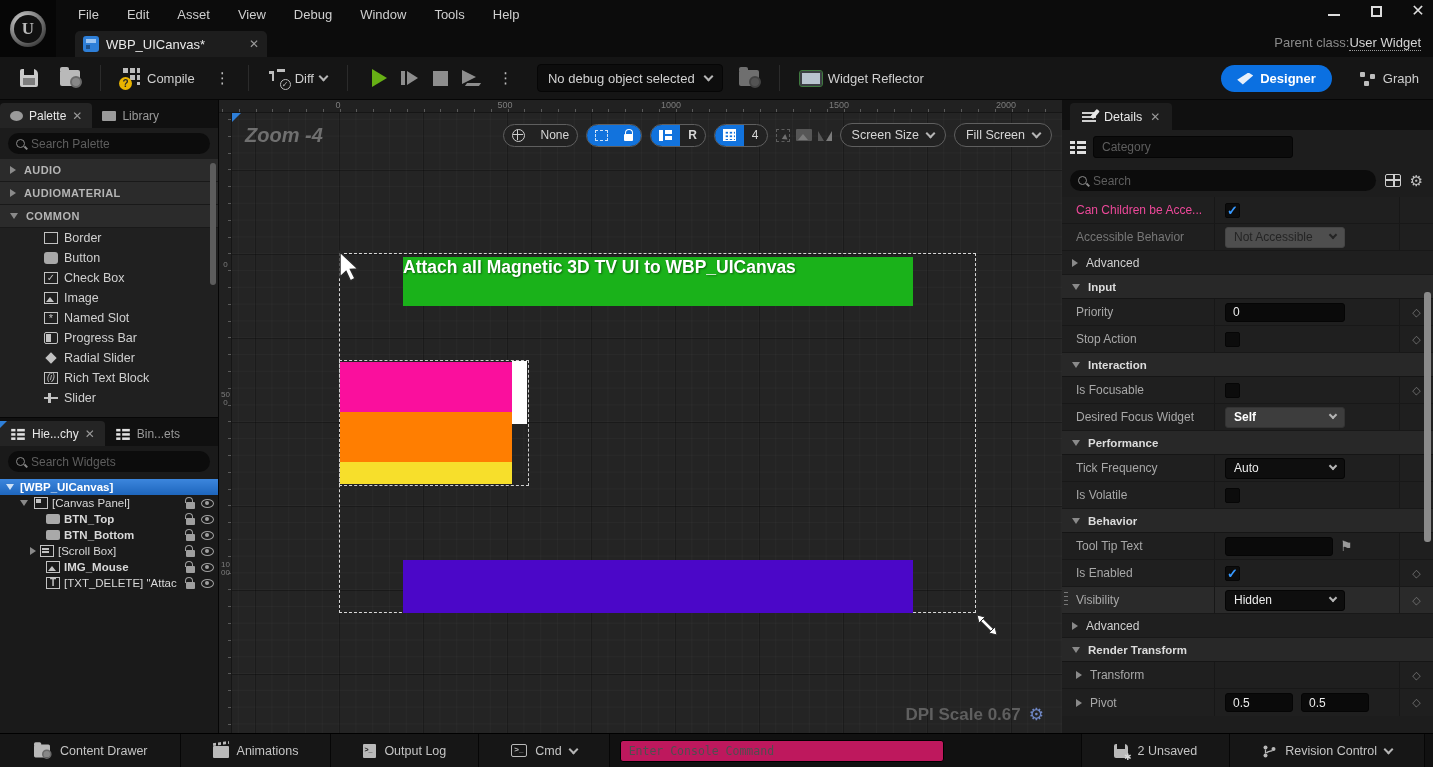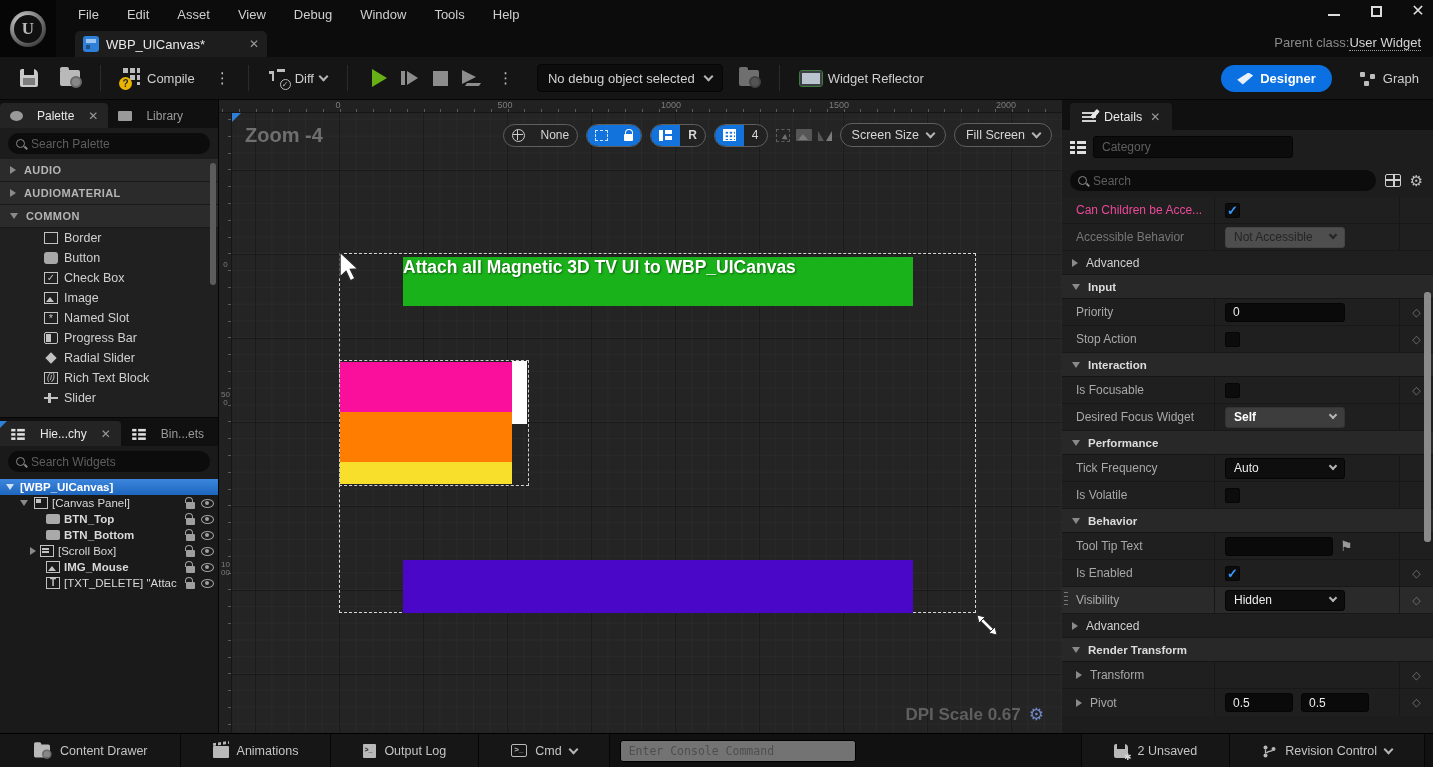--- a/index.html
+++ b/index.html
@@ -64,21 +64,21 @@
   .designer-btn { background:#0b70e1; color:#fff; font-weight:bold; font-size:13px; border-radius:14px; height:27px; display:flex; align-items:center; gap:7px; padding:0 16px; }
   .icon-brush { width:16px; height:12px; background:#e8f0fa; clip-path:polygon(0 60%, 70% 0, 100% 25%, 35% 100%); }
   .graph-btn { display:flex; align-items:center; gap:7px; color:#cfcfcf; font-size:13px; }
   .icon-graph { position:relative; width:16px; height:14px; }
   .icon-graph i { position:absolute; width:5px; height:5px; background:#bdbdbd; border-radius:1px; }
   
   .main { position:absolute; left:0; top:100px; width:1433px; height:633px; display:flex; }
   .leftcol { width:219px; display:flex; flex-direction:column; background:#1c1c1c; border-right:1px solid #060606; }
   
   .ptabs { height:28px; background:#101010; display:flex; align-items:flex-end; position:relative; flex:none; }
-  .ptab { height:25px; display:flex; align-items:center; gap:14px; padding:0 10px; color:#9a9a9a; font-size:12px; border-radius:4px 4px 0 0; position:relative; }
+  .ptab { height:25px; display:flex; align-items:center; gap:6px; padding:0 10px; color:#9a9a9a; font-size:12px; border-radius:4px 4px 0 0; position:relative; }
   .ptab.active { background:#242424; color:#e8e8e8; }
   .ptab .corner { position:absolute; left:0; top:0; width:0; height:0; border-top:7px solid #2e7fd8; border-right:7px solid transparent; }
   .searchbar { margin:5px 8px; height:21px; background:#0c0c0c; border-radius:11px; display:flex; align-items:center; padding:0 8px; gap:6px; flex:none; }
   .searchbar input { background:transparent; border:none; outline:none; color:#cfcfcf; font-size:12px; width:100%; font-family:"Liberation Sans", sans-serif; }
   .searchbar input::placeholder { color:#5e5e5e; }
   .i-search { width:9px; height:9px; border:1.5px solid #8a8a8a; border-radius:50%; position:relative; flex:none; }
   .i-search:after { content:""; position:absolute; left:7px; top:7px; width:4px; height:1.5px; background:#8a8a8a; transform:rotate(45deg); }
   
   .palette { height:318px; display:flex; flex-direction:column; border-bottom:1px solid #060606; }
   .pal-list { flex:1; overflow:hidden; position:relative; background:#202020; }
@@ -128,21 +128,21 @@
       linear-gradient(rgba(255,255,255,.022) 1px, transparent 1px),
       linear-gradient(90deg, rgba(255,255,255,.022) 1px, transparent 1px);
     background-size:84px 84px, 84px 84px, 16.8px 16.8px, 16.8px 16.8px;
     background-position:36px 70px, 36px 70px, 2px 2px, 2px 2px; }
   .ruler-top { position:absolute; left:0; top:0; right:0; height:13px; background:#212121; border-bottom:1px solid #161616;
     background-image:repeating-linear-gradient(90deg, #5a5a5a 0 1px, transparent 1px 16.8px); background-size:100% 4px; background-position:3px 9px; background-repeat:no-repeat; }
   .ruler-left { position:absolute; left:0; top:13px; bottom:0; width:13px; background:#212121; border-right:1px solid #161616;
     background-image:repeating-linear-gradient(#5a5a5a 0 1px, transparent 1px 16.8px); background-size:4px 100%; background-position:9px 6px; background-repeat:no-repeat; }
   .ruler-left .num { position:absolute; left:2px; width:9px; font-size:8px; line-height:8px; color:#7d7d7d; word-break:break-all; text-align:center; }
   .corner-tri { position:absolute; left:13px; top:13px; width:0; height:0; border-top:9px solid #2e7fd8; border-right:9px solid transparent; z-index:3; }
-  .zoom-label { position:absolute; left:26px; top:24px; font-size:20px; font-weight:bold; color:#6f6f6f; }
+  .zoom-label { position:absolute; left:26px; top:24px; font-size:20px; font-weight:bold; color:#6f6f6f;font-style:italic; }
   
   .ctb { position:absolute; top:23px; right:10px; display:flex; align-items:center; gap:8px; z-index:4; }
   .cpill { height:23px; background:#222; border:1px solid #5f5f5f; border-radius:12px; display:flex; align-items:center; overflow:hidden; }
   .cpill .seg { height:100%; display:flex; align-items:center; justify-content:center; padding:0 8px; color:#d6d6d6; font-size:12px; gap:6px; }
   .seg.on { background:#1273dd; }
   .i-globe { width:13px; height:13px; border:1.5px solid #cfcfcf; border-radius:50%; position:relative; }
   .i-globe:before { content:""; position:absolute; left:0; top:4px; width:10px; height:1.5px; background:#cfcfcf; }
   .i-globe:after { content:""; position:absolute; left:4px; top:0; width:1.5px; height:10px; background:#cfcfcf; }
   .i-marquee { width:13px; height:11px; border:1.5px dashed #cfe2f7; }
   .i-lock2 { width:9px; height:7px; background:#fff; border-radius:1px; position:relative; margin-top:4px; }
@@ -208,21 +208,21 @@
   .ddrop.disabled .chev { border-color:#242424; }
   .ddrop.lite { background:#3d3d3d; border-color:#333; color:#fff; font-weight:bold; }
   .flag { color:#9a9a9a; font-size:14px; margin-left:7px; }
   .drow.hl { background:#2a2a2a; }
   .dragdots { position:absolute; left:2px; width:4px; height:16px; background:repeating-linear-gradient(#777 0 1.5px, transparent 1.5px 4px); }
   .d-scroll { position:absolute; right:2px; width:7px; border-radius:3px; background:#8a8a8a; }
   
   .statusbar { position:absolute; left:0; top:733px; width:1433px; height:34px; background:#111; border-top:1px solid #000; display:flex; align-items:center; }
   .sbtn { height:34px; display:flex; align-items:center; gap:8px; padding:0 32px; color:#c4c4c4; font-size:12.5px; border-right:1px solid #060606; background:#161616; }
   .sb-right { position:absolute; right:8px; top:0; height:34px; display:flex; align-items:center; }
-  .console { flex:none; width:236px; height:22px; background:#737373; border:1px solid #000; border-radius:3px; margin-left:10px; color:#cfcfcf; font-family:"DejaVu Sans Mono", monospace; font-size:11.5px; padding:0 8px; outline:none; }
+  .console { flex:none; width:324px; height:22px; background:#be185d; border:1px solid #000; border-radius:3px; margin-left:10px; color:#cfcfcf; font-family:"DejaVu Sans Mono", monospace; font-size:11.5px; padding:0 8px; outline:none; }
   .console::placeholder { color:#4f4f4f; }
   .i-clapper { width:16px; height:12px; background:#b9b9b9; border-radius:1px; position:relative; margin-top:3px; }
   .i-clapper:before { content:""; position:absolute; left:0; top:-4px; width:16px; height:3px; background:repeating-linear-gradient(90deg,#b9b9b9 0 3px, #161616 3px 5px); transform:rotate(-8deg); }
   .i-doc { width:13px; height:14px; background:#b9b9b9; border-radius:1px; position:relative; }
   .i-doc:after { content:">_"; position:absolute; left:1px; top:2px; font-size:7px; color:#161616; font-weight:bold; }
   .i-term { width:16px; height:13px; border:1.5px solid #b9b9b9; border-radius:2px; font-size:8px; color:#b9b9b9; line-height:10px; padding-left:2px; font-weight:bold; }
   .i-unsaved { width:14px; height:14px; background:#b9b9b9; border-radius:2px 4px 2px 2px; position:relative; }
   .i-unsaved:before { content:""; position:absolute; left:3px; top:0; width:8px; height:5px; background:#161616; }
   .i-unsaved:after { content:"✱"; position:absolute; right:-4px; bottom:-4px; font-size:9px; color:#d9d9d9; }
   .cursor-svg, .resize-svg { position:absolute; z-index:6; }

